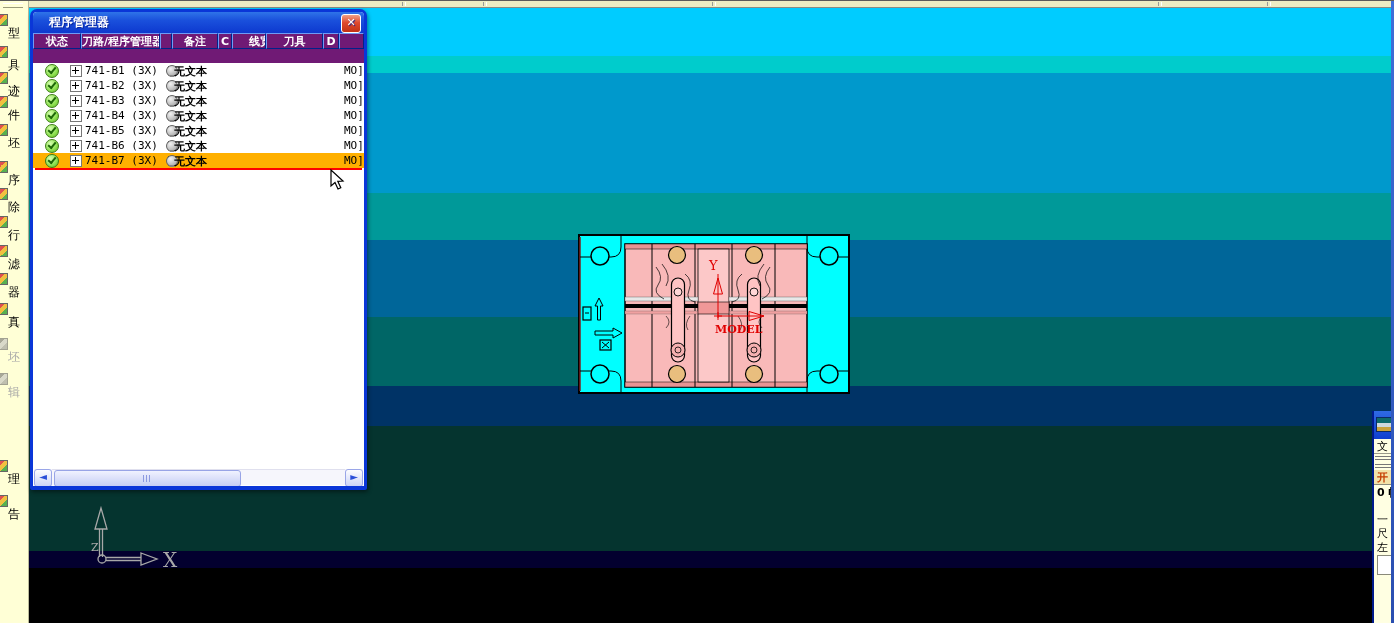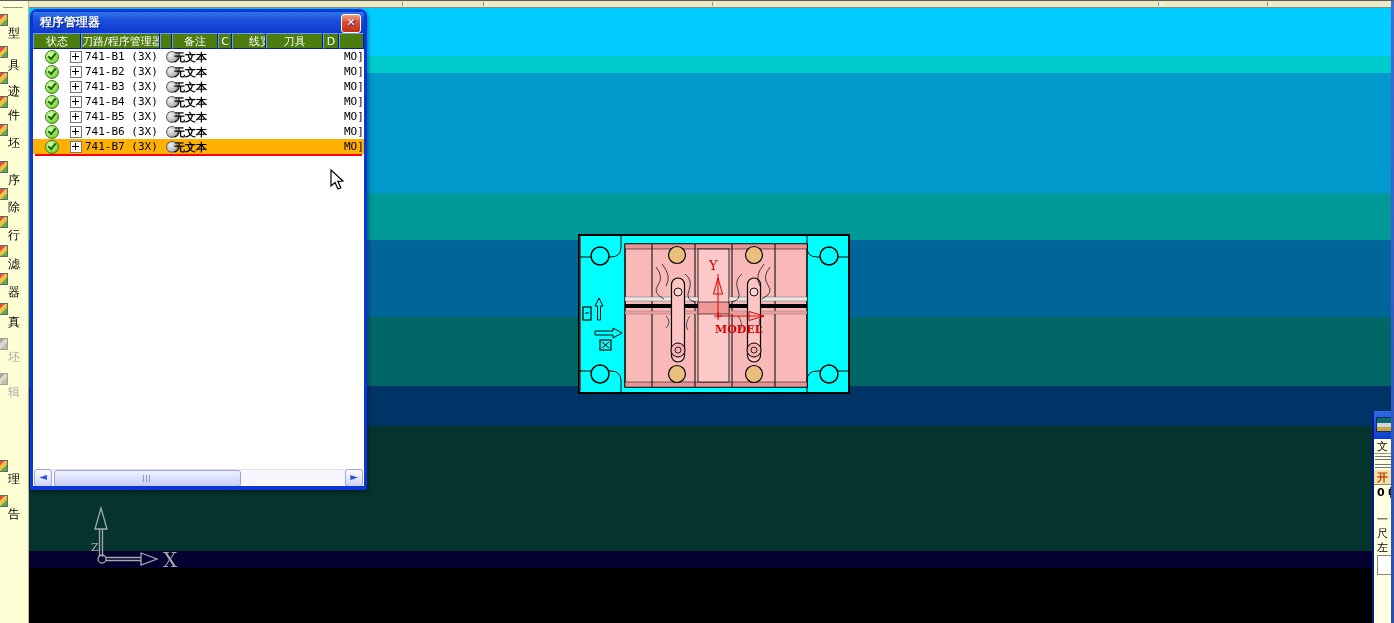--- a/index.html
+++ b/index.html
@@ -26,28 +26,28 @@
   .tool-item .tlabel{position:absolute;left:8px;top:0;}
   .tool-item.disabled .tlabel{color:#a8a8a8;}
   .tool-item.disabled .ticon{filter:grayscale(1);opacity:.6;}
 
   
   .pm{position:absolute;left:30px;top:8px;width:337px;height:481px;z-index:6;
       border:3px solid #0a36d8;border-bottom-width:4px;border-radius:7px 7px 2px 2px;
       box-shadow:1px 2px 4px rgba(0,0,0,.45);background:#fff;box-sizing:border-box;}
   .pm-title{position:relative;height:21px;border-radius:4px 4px 0 0;
       background:linear-gradient(180deg,#2f74e8 0%,#1a50dc 40%,#0d39cf 100%);
-      color:#fff;font-weight:bold;font-size:12px;line-height:21px;padding-left:7px;
+      color:#fff;font-weight:bold;font-size:12px;line-height:21px;padding-left:16px;
       text-shadow:1px 1px 1px #05229a;}
   .pm-close{position:absolute;right:3px;top:2px;width:18px;height:17px;border:1px solid #fff;border-radius:3px;
       background:linear-gradient(180deg,#f0a086 0%,#e0492e 45%,#c23214 100%);
       color:#fff;font-size:11px;font-weight:bold;text-align:center;line-height:16px;cursor:default;}
   .pm-body{position:absolute;left:0;top:21px;right:0;bottom:0;background:#fff;overflow:hidden;}
 
-  .pm-header{display:flex;height:16px;background:#4d7c0f;}
+  .pm-header{display:flex;height:30px;background:#701a75;font-weight:bold;}
   .pm-header .hcell{box-sizing:border-box;height:16px;color:#fff;font-size:11px;line-height:15px;text-align:center;
       border-top:1px solid #6f9cf5;border-left:1px solid #6f9cf5;border-right:1px solid #00238a;border-bottom:1px solid #00238a;
       overflow:hidden;white-space:nowrap;flex:0 0 auto;}
 
   .pm-rows{position:relative;}
   .pm-row{position:relative;height:15px;font-size:11px;color:#000;white-space:nowrap;}
   .pm-row.selected{background:#FFB000;}
   .check-icon{position:absolute;left:12px;top:1px;width:12px;height:12px;border-radius:50%;
       background:radial-gradient(circle at 35% 30%,#d6ffb0,#8ce04e 60%,#5aa828);border:1px solid #3c7d14;}
   .check-icon:after{content:"";position:absolute;left:2px;top:2px;width:6px;height:3px;

